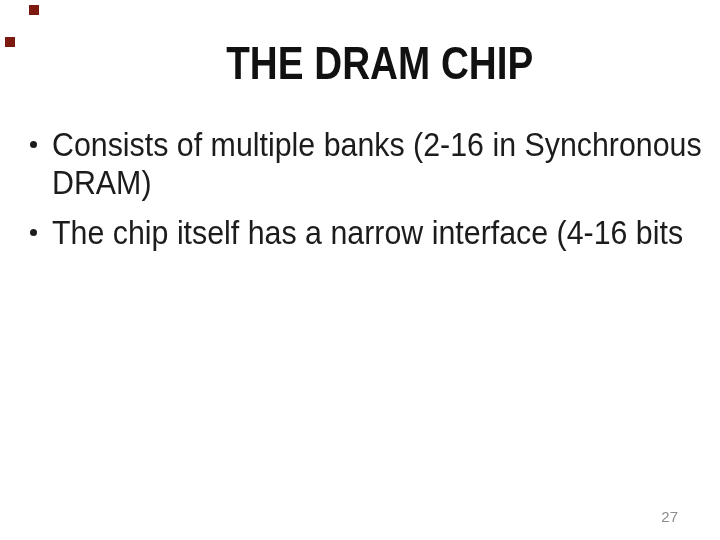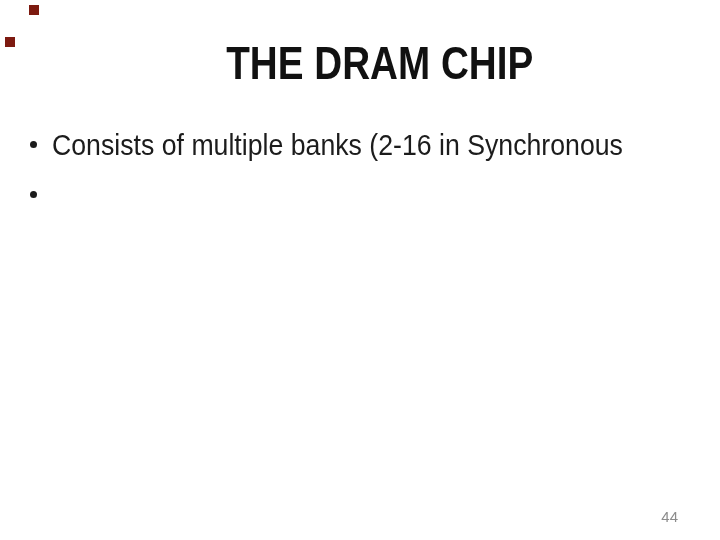--- a/index.html
+++ b/index.html
@@ -55,21 +55,21 @@
     left: 2px;
     top: 15px;
     width: 7px;
     height: 7px;
     border-radius: 50%;
     background: #1c1c1c;
   }
   .line {
     height: 38px;
     line-height: 38px;
-    font-size: 29px;
+    font-size: 33px;
     white-space: nowrap;
   }
   .line-inner {
     display: inline-block;
     transform: scaleX(0.92);
     transform-origin: 0 50%;
     white-space: nowrap;
   }
   .page-number {
     position: absolute;
@@ -92,24 +92,30 @@
     <span class="title-inner">THE DRAM CHIP</span>
   </h1>
 
   <div class="bullets">
 
     <div class="bullet-item">
       <span class="bullet-dot"></span>
       <div class="line">
         <span class="line-inner">Consists of multiple banks (2-16 in Synchronous</span>
       </div>
+      <div class="line">
+        <span class="line-inner">DRAM)</span>
+      </div>
     </div>
 
 
     <div class="bullet-item">
       <span class="bullet-dot"></span>
+      <div class="line">
+        <span class="line-inner">The chip itself has a narrow interface (4-16 bits</span>
+      </div>
     </div>
 
   </div>
 
-  <span class="page-number">44</span>
+  <span class="page-number">27</span>
 
 </div>
 
 </body></html>

